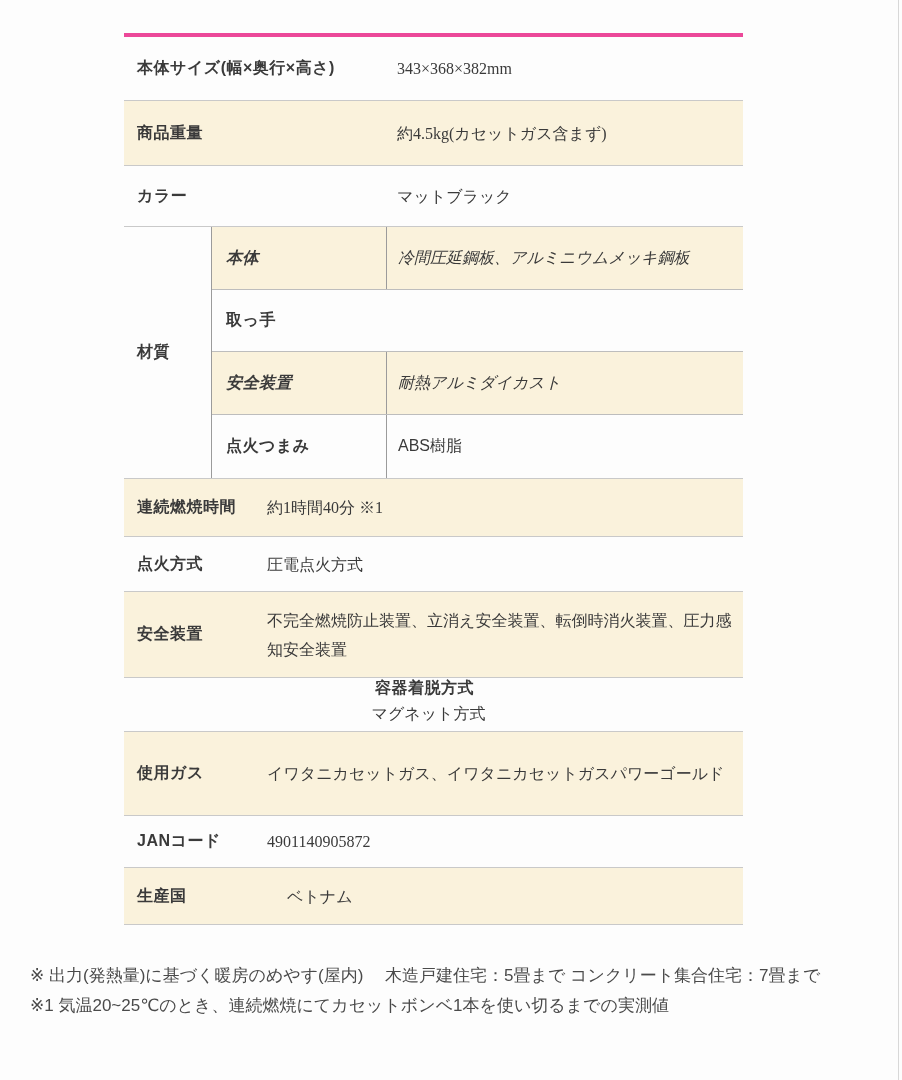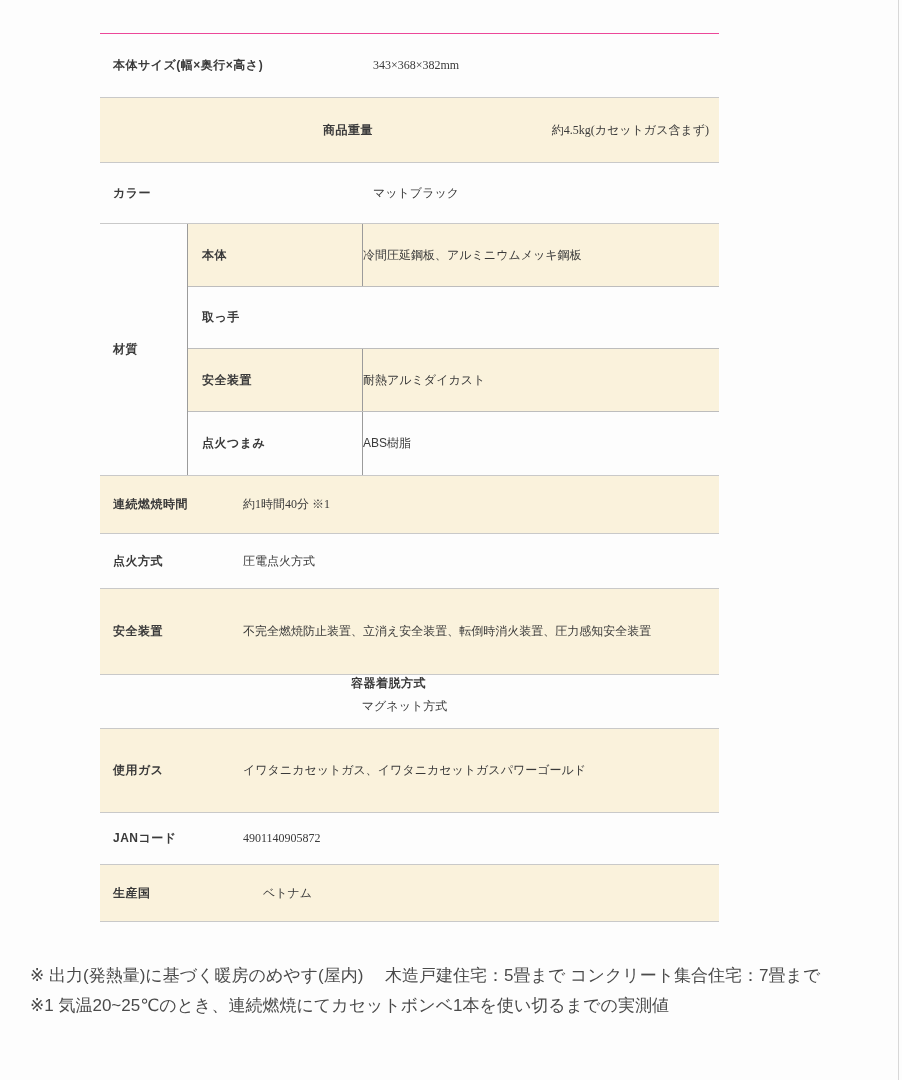--- a/index.html
+++ b/index.html
@@ -18,26 +18,26 @@
   .page-edge-right {
     position: absolute;
     top: 0;
     right: 3px;
     width: 1px;
     height: 1080px;
     background: #d8d8d8;
   }
   .spec {
     position: absolute;
-    left: 100px;
+    left: 124px;
     top: 33px;
     width: 619px;
-    border-top: 1px solid #ec4899;
+    border-top: 4px solid #ec4899;
     box-sizing: border-box;
-    font-size: 12px;
+    font-size: 16px;
   }
   .spec * { box-sizing: border-box; }
   .row {
     display: flex;
     align-items: center;
     border-bottom: 1px solid #c9c9c9;
     background: #fdfdfd;
   }
   .row.shade { background: #faf2dc; }
   .label {
@@ -49,21 +49,21 @@
   .value {
     font-weight: normal;
     line-height: 29px;
     padding-right: 10px;
     font-family: Liberation Serif, serif;
   }
   
   .basic .label { width: 273px; }
   .basic .value { flex: 1; }
   .h64 { height: 64px; }
-  .h65 { height: 65px; text-align: right; }
+  .h65 { height: 65px; }
   .h61 { height: 61px; }
   
   .mat {
     display: flex;
     border-bottom: 1px solid #c9c9c9;
     background: #fdfdfd;
   }
   .mat-label-cell {
     width: 87px;
     display: flex;
@@ -75,34 +75,34 @@
   .mat-rows {
     flex: 1;
     border-left: 1px solid #9b9b9b;
   }
   .mat-row {
     display: flex;
     align-items: center;
   }
   .mat-row + .mat-row { border-top: 0; }
   .mat-row:not(:last-child) { border-bottom: 1px solid #bdbdbd; }
-  .mat-row.shade { background: #faf2dc; }
+  .mat-row.shade { background: #faf2dc; font-style: italic; }
   .mat-row .m-sub {
     width: 174px;
     padding-left: 14px;
     font-weight: bold;
     letter-spacing: 0.5px;
     align-self: stretch;
     display: flex;
     align-items: center;
   }
   .mat-row .m-val {
     flex: 1;
     border-left: 1px solid #9b9b9b;
-    padding-left: 0;
+    padding-left: 11px;
     padding-right: 4px;
     align-self: stretch;
     display: flex;
     align-items: center;
   }
   .mh63 { height: 63px; }
   .mh62 { height: 62px; }
   
   .detail .label { width: 143px; }
   .detail .value { flex: 1; }

